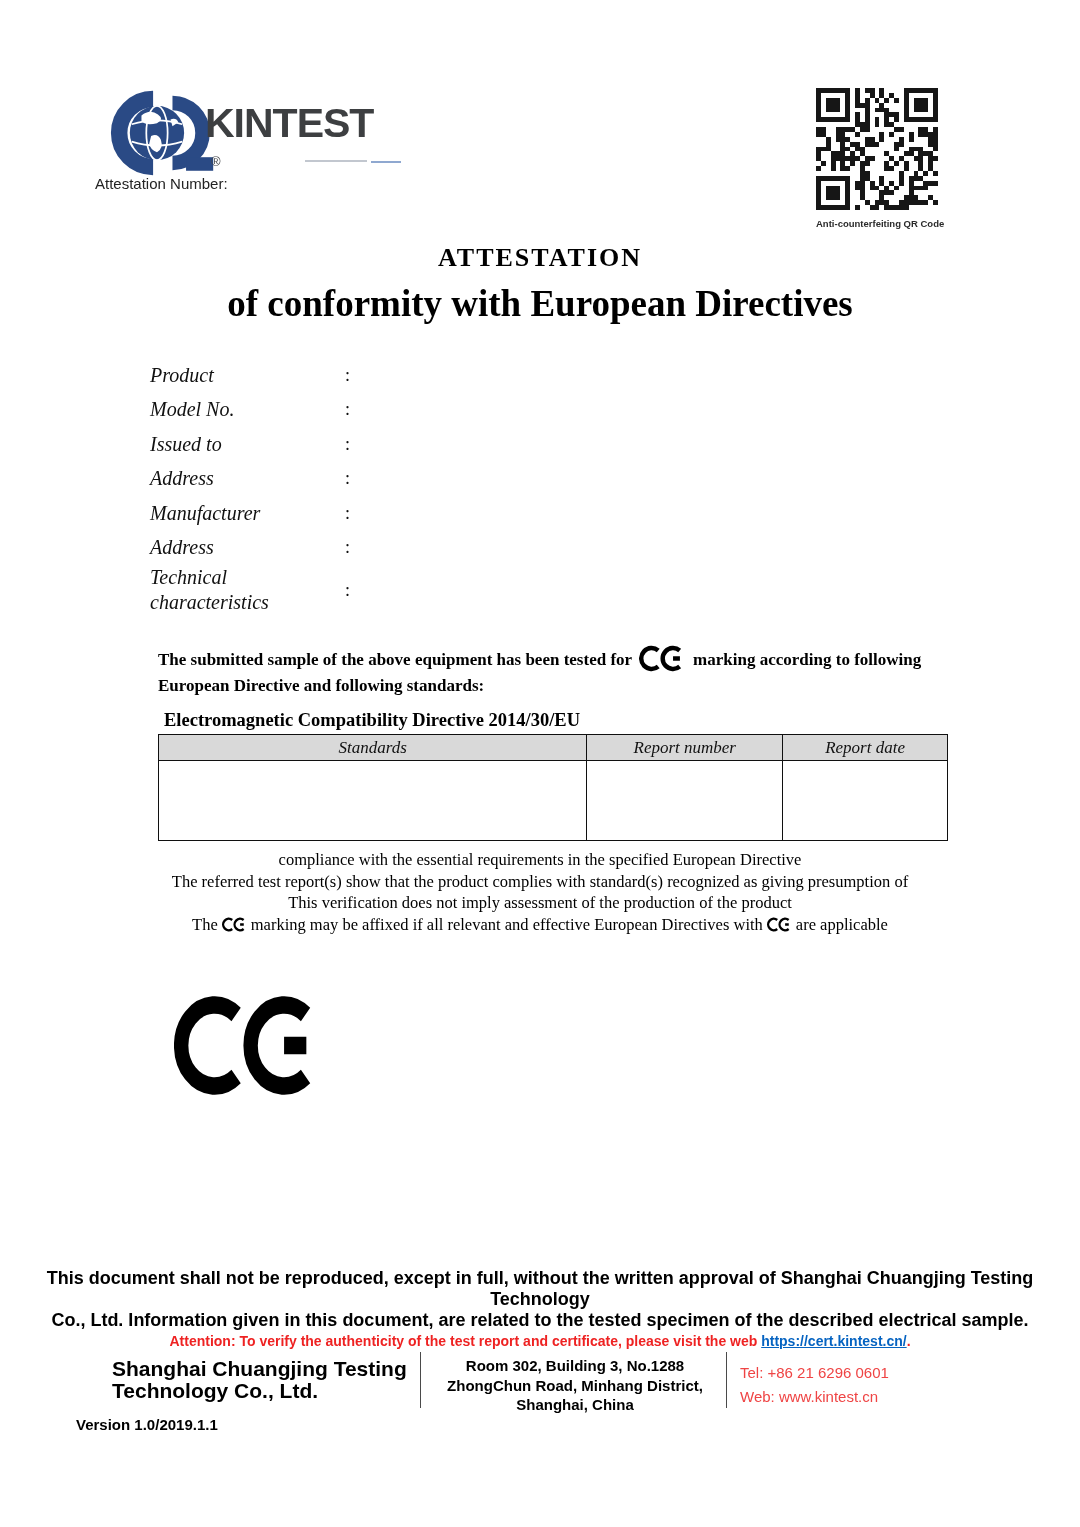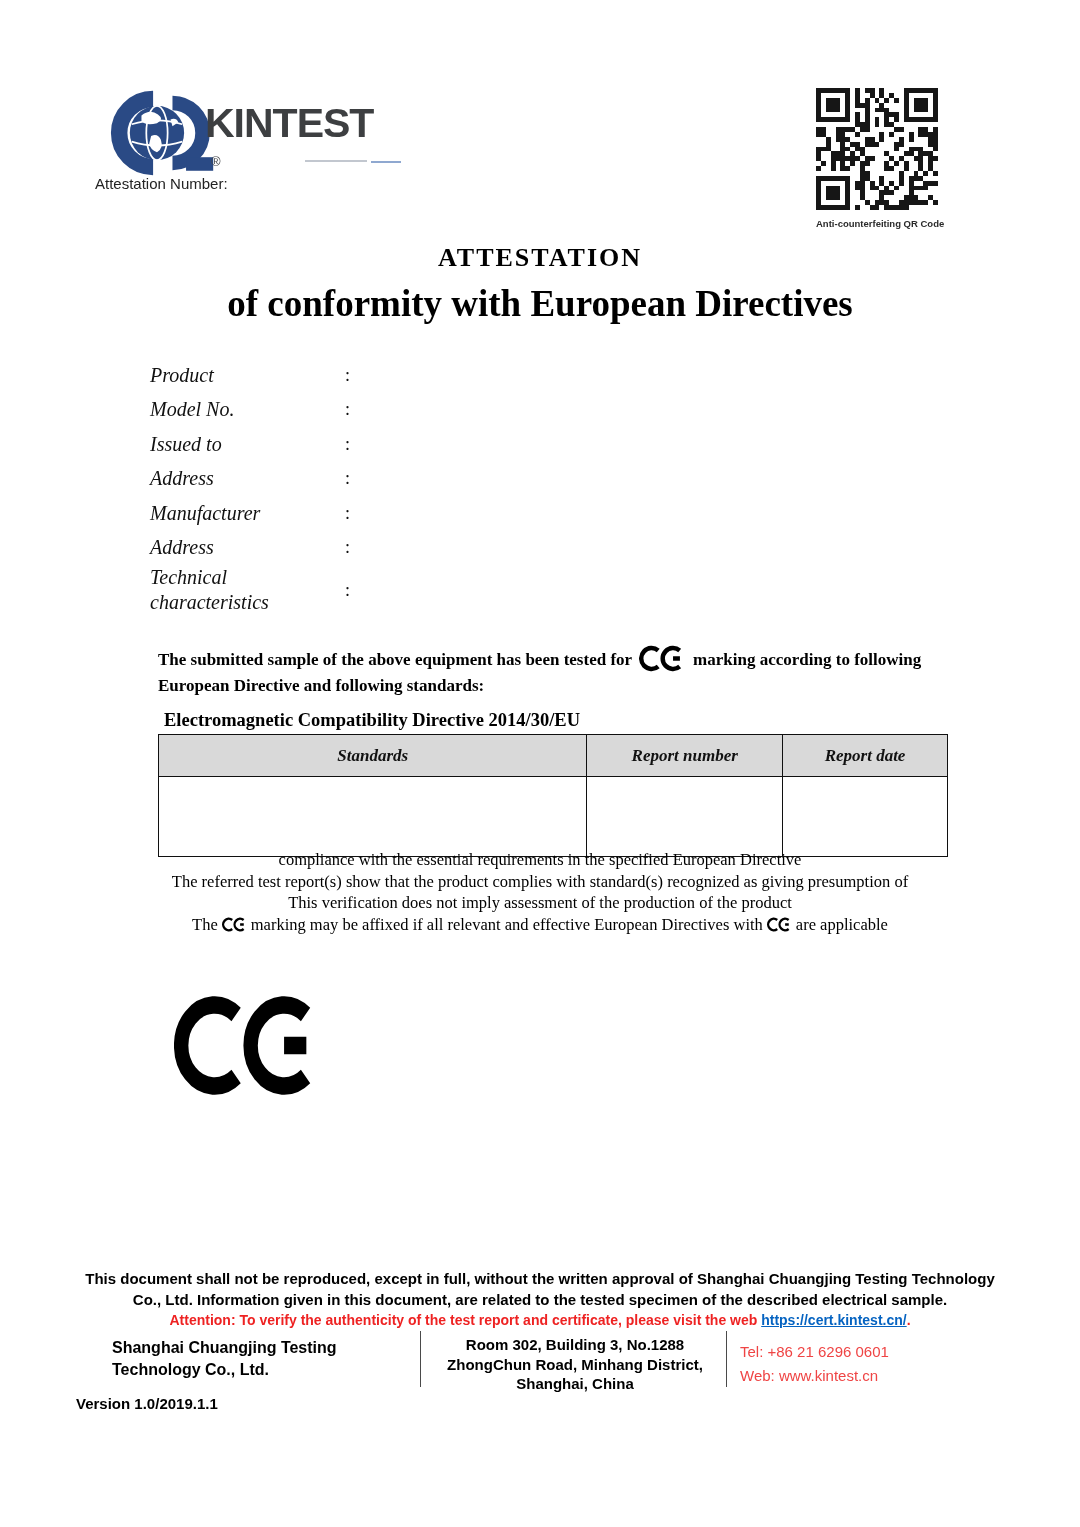--- a/index.html
+++ b/index.html
@@ -41,38 +41,38 @@
          font-size:17px;line-height:26px;color:#000;}
   .ce{stroke:#000;}
   .ce-inline{width:47px;height:27px;vertical-align:-7px;margin:0 7px;}
   .ce-tiny{width:25px;height:15px;vertical-align:-2px;margin:0 4px;}
   .ce-big{position:absolute;left:174px;top:993px;width:152px;height:105px;}
 
   
   .directive{position:absolute;left:164px;top:710px;font-weight:bold;font-size:18.5px;color:#000;}
   .std-table{position:absolute;left:158px;top:734px;width:790px;border-collapse:collapse;}
   .std-table th,.std-table td{border:1.6px solid #101010;}
-  .std-table th{background:#d9d9d9;font-weight:bold;font-style:italic;font-size:17px;
-                height:25px;text-align:center;padding:8px;}
+  .std-table th{background:#d9d9d9;font-weight:normal;font-style:italic;font-size:17px;
+                height:25px;text-align:center;padding:0;}
   .std-table td{height:75px;font-size:15px;padding:2px 6px;vertical-align:top;}
   .col-std{width:54.3%;} .col-num{width:24.8%;} .col-date{width:20.9%;}
 
   
   .statement{position:absolute;left:60px;top:849px;width:960px;text-align:center;
              font-size:16.5px;line-height:21.5px;color:#000;}
 
   
   .footer{position:absolute;left:0;top:1268px;width:1080px;
           font-family:"Liberation Sans",sans-serif;color:#000;}
-  .notice{text-align:center;font-weight:bold;font-size:15px;line-height:21px;}
+  .notice{text-align:center;font-weight:bold;font-size:18px;line-height:21px;}
   .attention{text-align:center;font-weight:bold;font-size:14px;line-height:21px;color:#ee2222;}
   .attention a{color:#0563c1;text-decoration:underline;}
   .cols{position:relative;height:56px;margin-top:4px;}
   .col-left{position:absolute;left:112px;top:2px;width:295px;font-weight:bold;
-            font-size:16px;line-height:22px;text-align:left;}
+            font-size:21px;line-height:22px;text-align:left;}
   .col-mid{position:absolute;left:432px;top:0;width:286px;font-weight:bold;
            font-size:15px;line-height:19.5px;text-align:center;}
   .col-right{position:absolute;left:740px;top:5px;width:250px;font-size:15px;
              line-height:24px;color:#ef4444;}
   .vdiv{position:absolute;top:-4px;width:1px;height:56px;background:#4a4a4a;}
   .d1{left:420px;} .d2{left:726px;}
   .version{margin-top:4px;padding-left:76px;font-weight:bold;font-size:15px;}
   .hidden-defs{position:absolute;width:0;height:0;overflow:hidden;}
 </style>
 </head>

